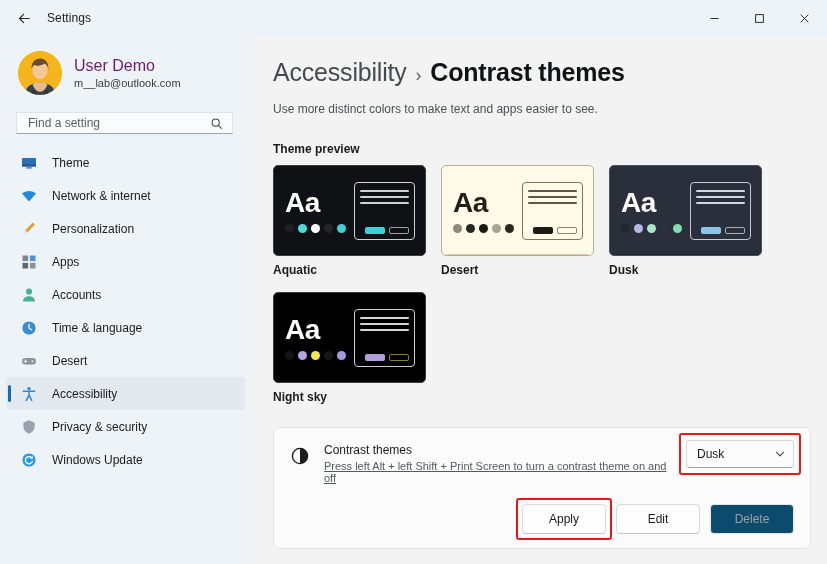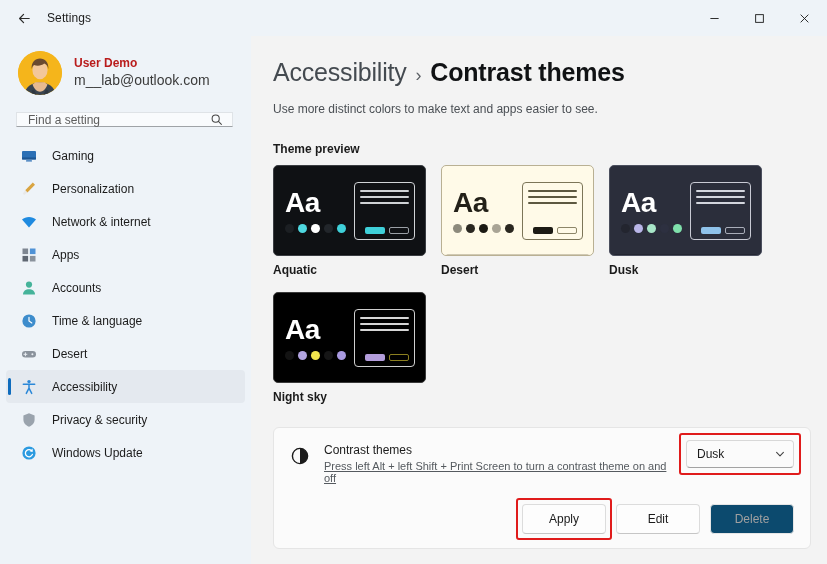--- a/index.html
+++ b/index.html
@@ -60,25 +60,25 @@
     height: 64px;
   }
   .avatar {
     width: 44px; height: 44px; border-radius: 50%;
     background: #f5b51b;
     overflow: hidden; position: relative;
     flex: 0 0 44px;
   }
   .avatar svg { width: 44px; height: 44px; display: block; }
   .acct-text { margin-left: 12px; line-height: 1.25; }
-  .acct-name { font-size: 12px; font-weight: bold; color: #b91c1c; }
-  .acct-mail { font-size: 14px; color: #3b3b3b; margin-top: 1px; }
+  .acct-name { font-size: 16px; font-weight: normal; color: #701a75; }
+  .acct-mail { font-size: 11px; color: #3b3b3b; margin-top: 1px; }
   .searchbox {
     margin: 10px 18px 0 16px;
-    height: 15px;
+    height: 22px;
     background: #f9fbfd;
     border: 1px solid #dfe3e7;
     border-bottom: 1px solid #9fa3a7;
     border-radius: 0;
     display: flex; align-items: center;
     padding: 0 9px 0 11px;
   }
   .searchbox .ph { font-size: 12px; color: #5d5d5d; flex: 1; }
   .searchbox .mag { color: #444; display: flex; }
   .searchbox .mag svg { width: 13px; height: 13px; }
@@ -288,41 +288,41 @@
       <div class="navlist">
 
         <div class="navitem">
           <span class="ico">
             <svg viewBox="0 0 16 16">
                 <rect x="1" y="3" width="14" height="8.5" rx="1" fill="#2b6fb5"></rect>
                 <rect x="1" y="9.4" width="14" height="2.1" fill="#1d5693"></rect>
                 <rect x="5" y="12.2" width="6" height="1.3" rx=".6" fill="#2b6fb5"></rect>
               </svg>
           </span>
-          <span class="lbl">Gaming</span>
-        </div>
-
+          <span class="lbl">Theme</span>
+        </div>
+
+
+        <div class="navitem">
+          <span class="ico">
+            <svg viewBox="0 0 16 16">
+                <path d="M1 5.6C2.9 3.9 5.3 3 8 3s5.1.9 7 2.6L8 13.4z" fill="#1f8ae0"></path>
+              </svg>
+          </span>
+          <span class="lbl">Network &amp; internet</span>
+        </div>
 
         <div class="navitem">
           <span class="ico">
             <svg viewBox="0 0 16 16">
                 <path d="M11.8 1.6 14 3.8 6.4 11.4 4.2 9.2z" fill="#d9a441"></path>
                 <path d="M4.2 9.2 6.4 11.4 3.2 14 1.8 12.6z" fill="#e8e8e8"></path>
               </svg>
           </span>
           <span class="lbl">Personalization</span>
-        </div>
-
-        <div class="navitem">
-          <span class="ico">
-            <svg viewBox="0 0 16 16">
-                <path d="M1 5.6C2.9 3.9 5.3 3 8 3s5.1.9 7 2.6L8 13.4z" fill="#1f8ae0"></path>
-              </svg>
-          </span>
-          <span class="lbl">Network &amp; internet</span>
         </div>
 
         <div class="navitem">
           <span class="ico">
             <svg viewBox="0 0 16 16">
                 <rect x="1.5" y="1.5" width="5.6" height="5.6" fill="#7e8691"></rect>
                 <rect x="8.9" y="1.5" width="5.6" height="5.6" fill="#4f92d6"></rect>
                 <rect x="1.5" y="8.9" width="5.6" height="5.6" fill="#5f6772"></rect>
                 <rect x="8.9" y="8.9" width="5.6" height="5.6" fill="#8a929c"></rect>
               </svg>

